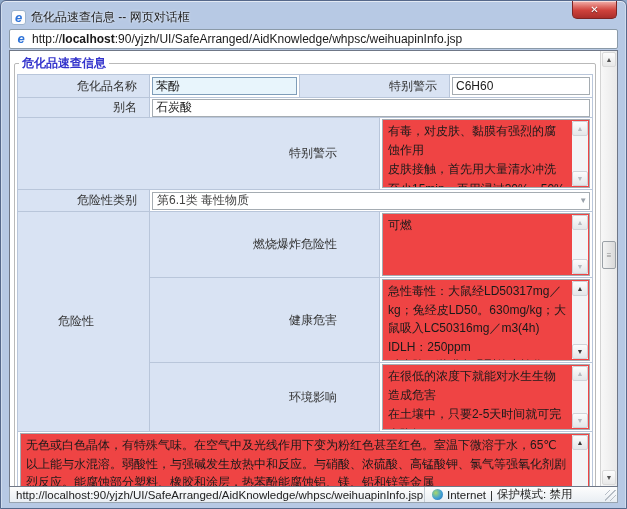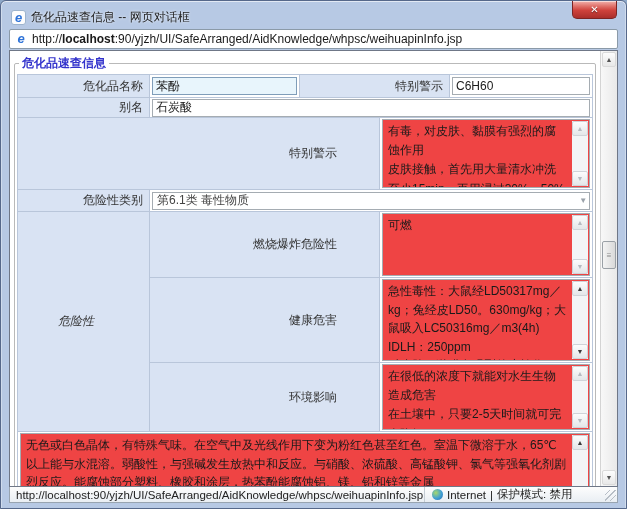--- a/index.html
+++ b/index.html
@@ -50,23 +50,23 @@
   .hrow { display:flex; border-bottom:1px solid #b9c6da; }
   .hrows { flex:1; display:flex; flex-direction:column; }
   .hrows .row:not(:last-child){ border-bottom:1px solid #b9c6da; }
 
   .cell { border-right:1px solid #b9c6da; }
   .row > .cell:last-child, .hrow > .cell:last-child { border-right:none; }
   .grow { flex:1; border-right:none !important; }
 
   .lbl { background:#d9e3f3; color:#333; font-size:12px;
          display:flex; align-items:center; justify-content:flex-end;
-         padding-right:6px; }
+         padding-right:12px; }
   .lbl-mid { padding-right:42px; }
-  .hz-cell { justify-content:center; padding-right:15px;font-style:italic; }
+  .hz-cell { justify-content:center; padding-right:15px; }
 
   .fld { display:flex; align-items:center; padding:1px 2px; background:#fff; }
   .inp { width:100%; height:18px; border:1px solid #a5acb2; font-size:12px;
          padding:0 3px; color:#1a1a1a; background:#fff; outline:none;
          font-family:"Liberation Sans","DejaVu Sans",sans-serif; }
   .inp.hl { background:#e8f5fc; border:1px solid #7f9db9; }
 
   .dd { width:100%; height:18px; border:1px solid #a5acb2; background:#fff;
         display:flex; align-items:center; padding:0 2px 0 4px; cursor:default; }
   .dd-text { font-size:12px; color:#444; }

